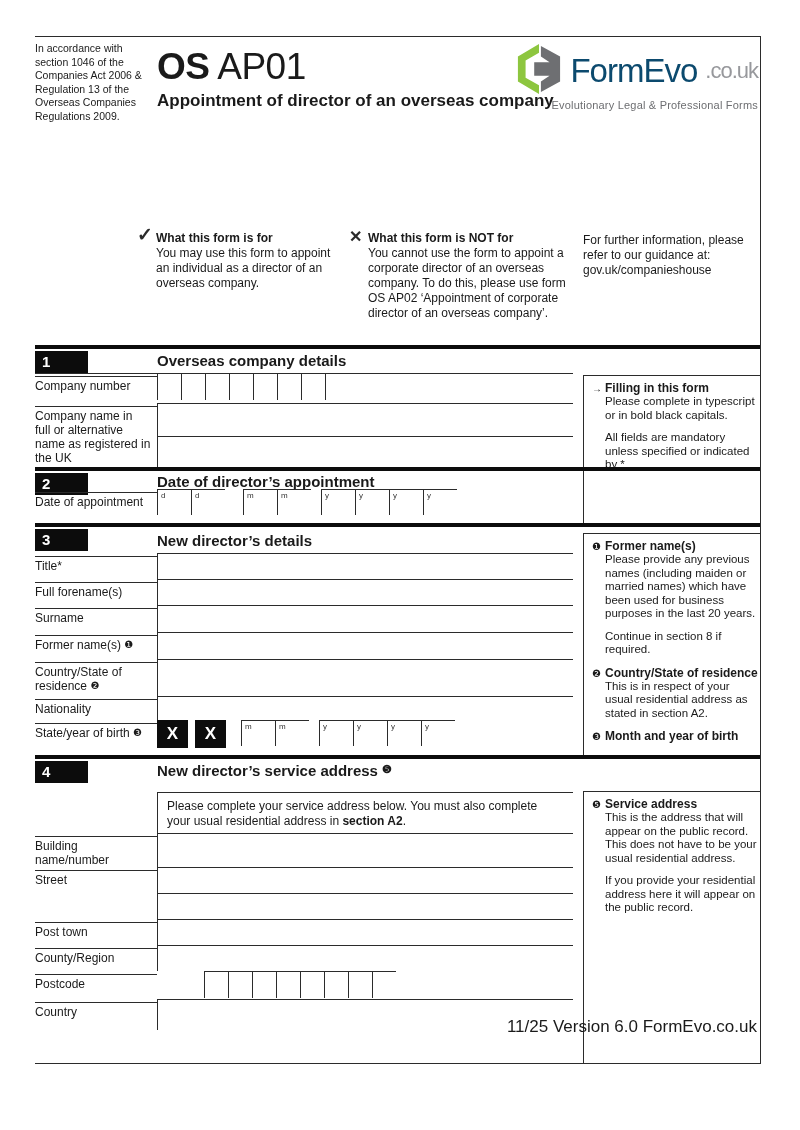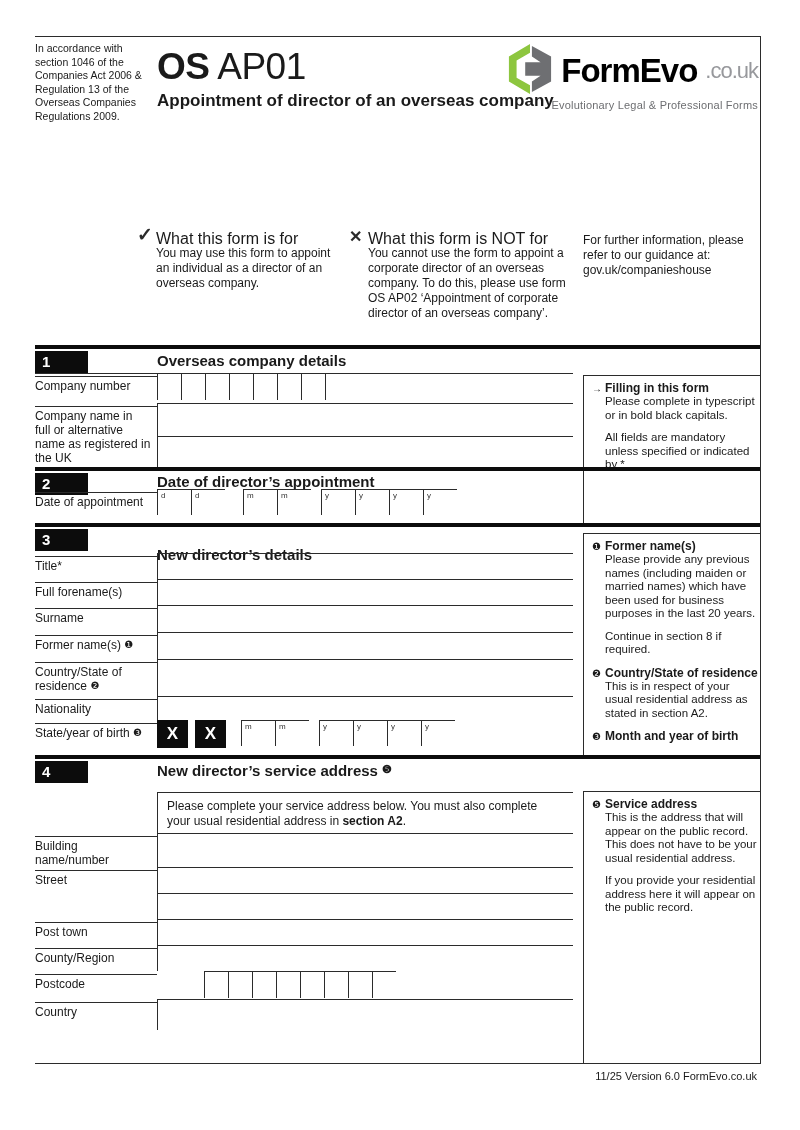--- a/index.html
+++ b/index.html
@@ -10,29 +10,29 @@
 
   
   #legal-note{position:absolute;left:35px;top:42px;width:116px;font-size:10.5px;line-height:13.5px;}
   #title-block{position:absolute;left:157px;top:46px;}
   #form-id{font-size:37px;letter-spacing:-0.5px;}
   #form-id .code{font-weight:bold;}
   #form-title{font-size:17px;font-weight:bold;margin-top:3px;}
 
   #logo{position:absolute;top:44px;right:42px;text-align:right;}
   #logo .lrow{display:flex;align-items:center;justify-content:flex-end;}
-  #logo .brand{font-size:33px;color:#000000;font-weight:bold;letter-spacing:-1px;margin-left:8px;}
+  #logo .brand{font-size:33px;color:#0c4a6e;font-weight:normal;letter-spacing:-1px;margin-left:8px;}
   #logo .suffix{font-size:22px;color:#97989c;font-weight:normal;}
   #logo .tagline{font-size:11px;color:#6d6e71;margin-top:1px;letter-spacing:0.2px;}
 
   
   .intro-col{position:absolute;font-size:12px;line-height:15px;}
   .intro-col .icol{position:relative;padding-left:19px;}
   .intro-col .icon{position:absolute;left:0;top:-1px;font-weight:bold;color:#2b2b2b;}
-  .intro-col .ititle{font-weight:normal;font-size:16px;}
+  .intro-col .ititle{font-weight:bold;font-size:12px;}
   #intro-for{left:137px;top:231px;width:200px;}
   #intro-for .icon{font-size:19px;top:-4px;}
   #intro-not{left:349px;top:231px;width:222px;}
   #intro-not .icon{font-size:16px;top:-2px;}
   #intro-info{left:583px;top:233px;width:172px;}
 
   
   .band{position:absolute;left:35px;width:725px;}
   .bar{position:absolute;left:0;top:0;width:725px;height:4px;background:#0c0c0c;}
   .num-box{position:absolute;left:0;background:#0c0c0c;color:#fff;font-weight:bold;
@@ -71,21 +71,21 @@
 
   #sec1{top:345px;height:122px;}
   #sec2{top:467px;height:56px;}
   #sec3{top:523px;height:232px;}
   #sec4{top:755px;height:308px;}
 
   #notice{position:absolute;left:122px;top:37px;width:416px;box-sizing:border-box;
           border-top:1px solid #2b2b2b;border-left:1px solid #2b2b2b;
           padding:6px 10px 0 9px;font-size:12px;line-height:15px;min-height:41px;}
 
-  #footer{position:absolute;right:43px;top:1070px;font-size:11px;}
+  #footer{position:absolute;right:43px;top:1017px;font-size:17px;}
 </style>
 </head>
 <body>
 
 <div class="page">
 
   <div class="hline" style="left:35px;top:36px;width:726px;"></div>
   <div class="vline" style="left:760px;top:36px;height:1027px;"></div>
   <div class="hline" style="left:35px;top:1063px;width:726px;"></div>
 
@@ -186,21 +186,21 @@
           <div class="dcell">y</div>
         </div>
       </div>
     </div>
     <div class="vline" style="left:548px;top:4px;height:52px;"></div>
   </div>
 
   <div class="band" id="sec3">
     <div class="bar"></div>
     <div class="num-box" style="top:6px;">3</div>
-    <div class="sec-title" style="top:23px;">New director’s details</div>
+    <div class="sec-title" style="top:9px;">New director’s details</div>
     <div class="rows" style="top:30px;">
       <div class="row h26">
         <div class="lbl">Title*</div>
         <div class="fld"></div>
       </div>
       <div class="row h26">
         <div class="lbl">Full forename(s)</div>
         <div class="fld"></div>
       </div>
       <div class="row h27">

